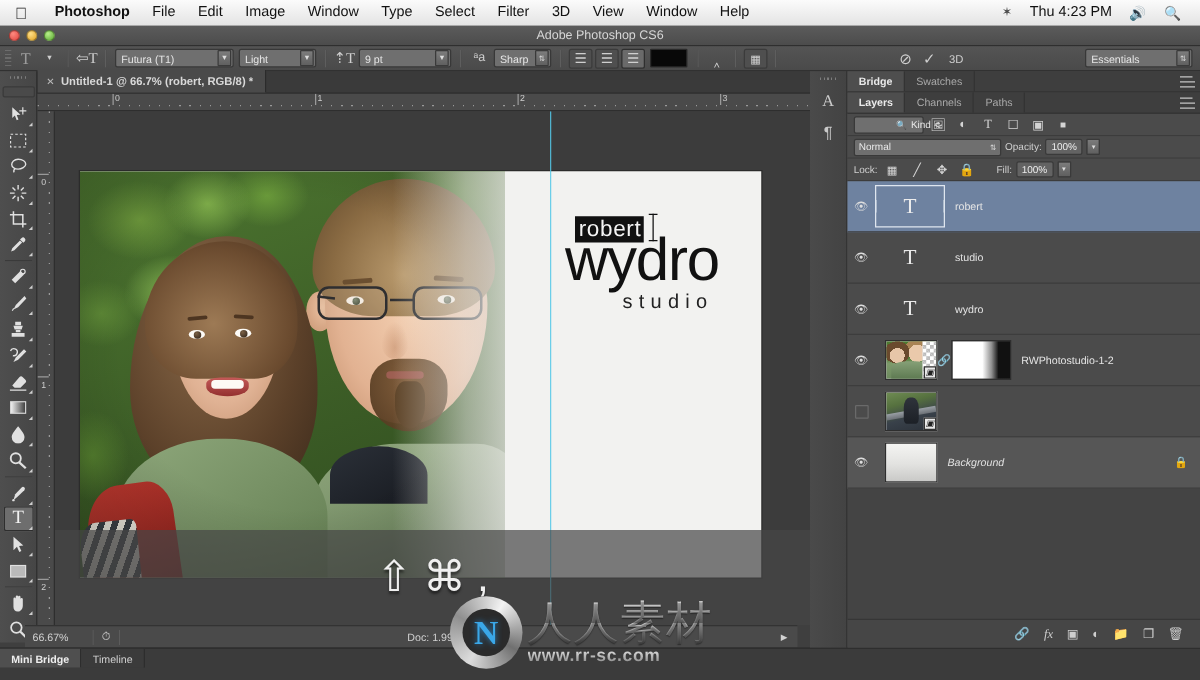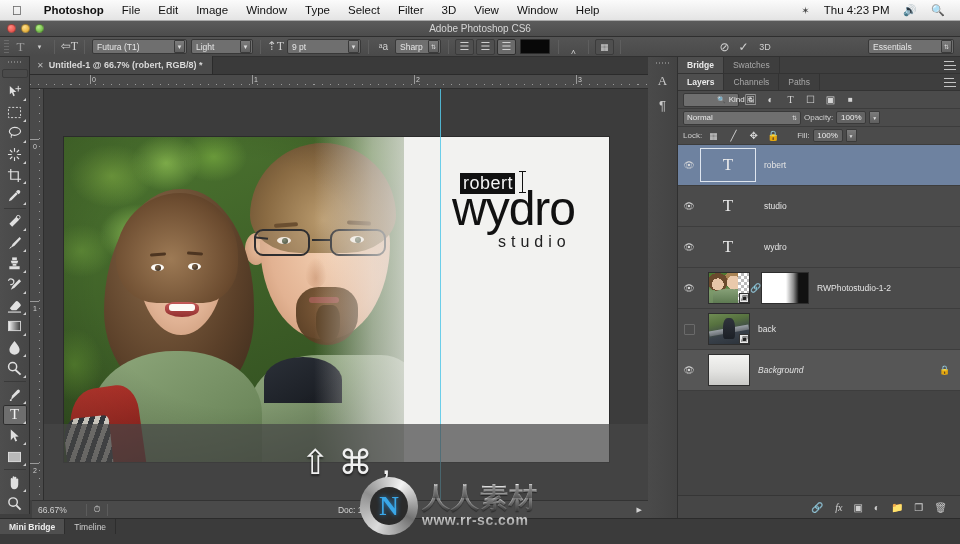--- a/index.html
+++ b/index.html
@@ -236,21 +236,21 @@
   .kb-strip {
     position: absolute; left: 0; bottom: 0; width: 604px; height: 76px;
     background: rgba(70,70,70,.70);
     display: flex; align-items: center; justify-content: center;
     gap: 9px; color: #f0f0f0;
   }
   .kb-key { font-size: 34px; line-height: 1; text-shadow: 0 2px 2px rgba(0,0,0,.5); }
 
   
   .statusbar {
-    position: absolute; left: 32px; top: 500px; width: 618px; height: 18px;
+    position: absolute; left: 20px; top: 500px; width: 618px; height: 18px;
     background: #4a4a4a; border-top: 1px solid #333;
     display: flex; align-items: center; font-size: 8.5px; color: #d2d2d2;
   }
   .sb-zoom { width: 54px; padding-left: 6px; }
   .sb-sep { width: 1px; height: 12px; background: #3a3a3a; border-right: 1px solid #5c5c5c; }
   .sb-doc { flex: 1; text-align: center; }
   .sb-arrow { padding-right: 8px; font-size: 7px; }
 
   
   .bottombar {
@@ -393,21 +393,21 @@
   }
   .wm-ring { width: 58px; height: 58px; border-radius: 50%;
     background: conic-gradient(from 210deg, #dcdcdc, #8f8f8f, #f2f2f2, #707070, #dcdcdc);
     display: flex; align-items: center; justify-content: center; position: relative; }
   .wm-ring::after { content: ""; position: absolute; width: 38px; height: 38px;
     border-radius: 50%; background: #2b2b2b; }
   .wm-n { position: relative; z-index: 2; font-size: 27px; font-weight: bold;
     color: #3aa7e8; font-family: "Liberation Serif", serif;
     text-shadow: 0 0 5px rgba(40,150,230,.8); }
   .wm-txt { display: flex; flex-direction: column; }
-  .wm-cn { font-size: 28px; font-weight: bold; line-height: 1;
+  .wm-cn { font-size: 36px; font-weight: normal; line-height: 1;
     background: linear-gradient(#fafafa, #8e8e8e 50%, #d6d6d6 52%, #5a5a5a);
     -webkit-background-clip: text; background-clip: text; color: transparent;
     text-shadow: 0 1px 1px rgba(0,0,0,.4); letter-spacing: 1px; }
   .wm-url { font-size: 14px; font-weight: bold; letter-spacing: .5px;
     background: linear-gradient(#ffffff, #b9b9b9 55%, #7d7d7d);
     -webkit-background-clip: text; background-clip: text; color: transparent; }
 </style>
 </head>
 <body>
 
@@ -866,21 +866,20 @@
           <span class="eye">
               <i class="eye-box"></i>
             </span>
           <span class="thumb" style="margin-left:8px;">
             <i class="tpic-back">
                 <i class="rail"></i>
                 <i class="fig2"></i>
               </i>
             <i class="smart-badge">▣</i>
           </span>
-          <span class="lname">back</span>
         </div>
 
         <div class="layer bgrow">
           <span class="eye">👁</span>
           <span class="thumb" style="margin-left:8px;">
             <i class="tpic-grad"></i>
           </span>
           <span class="lname ital">Background</span>
           <span class="locki">🔒</span>
         </div>

